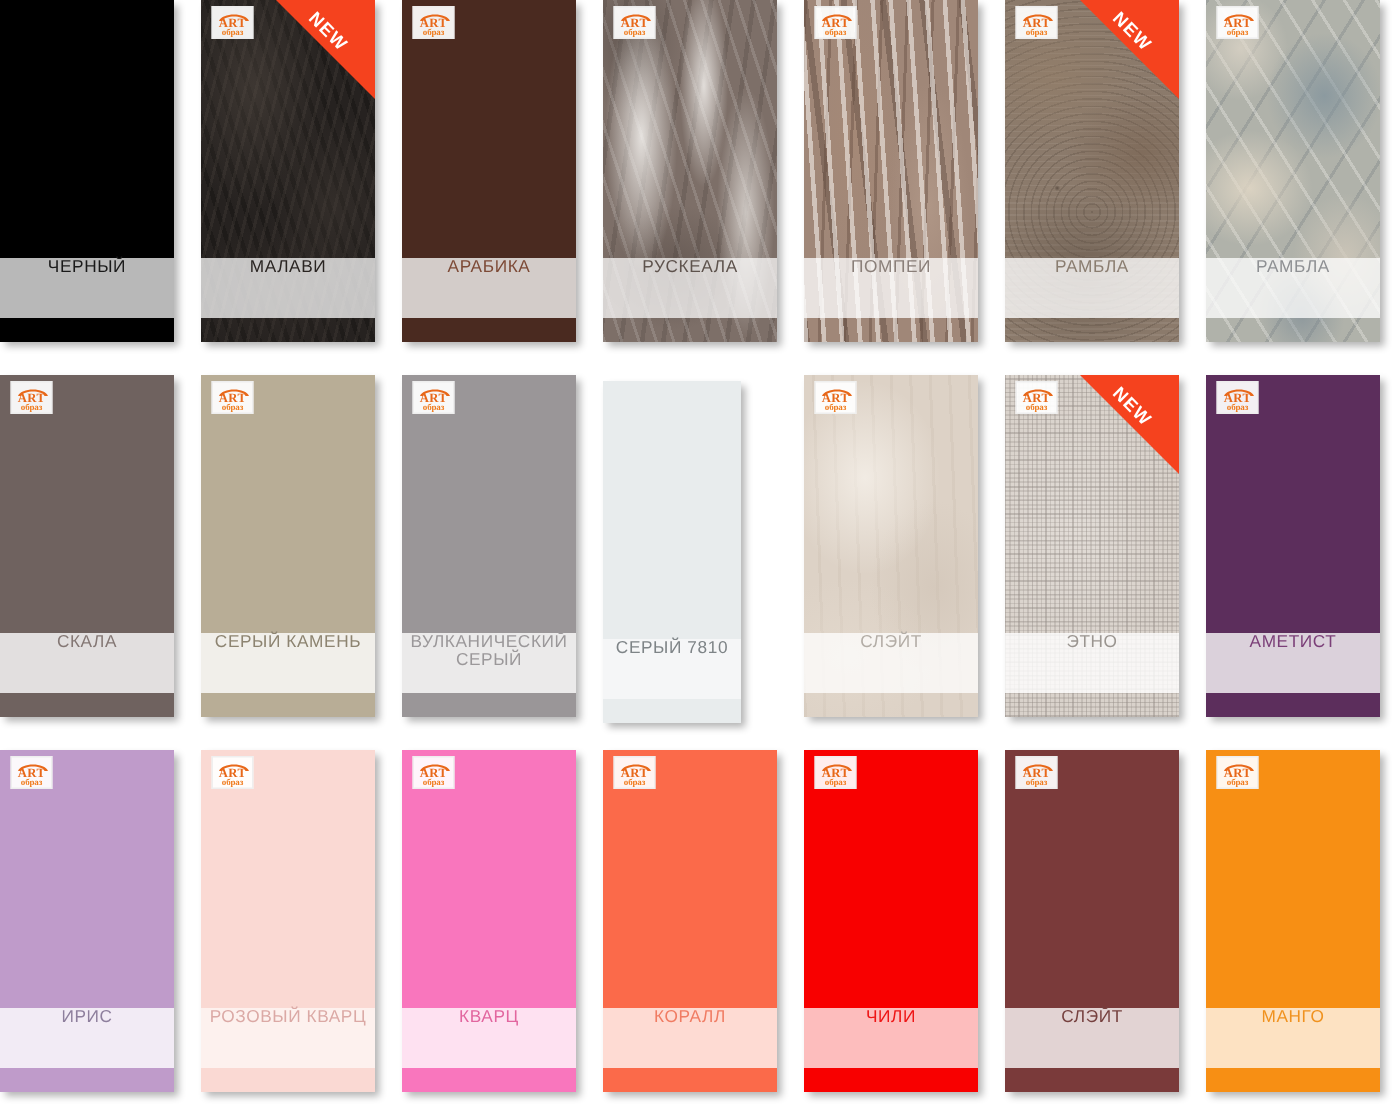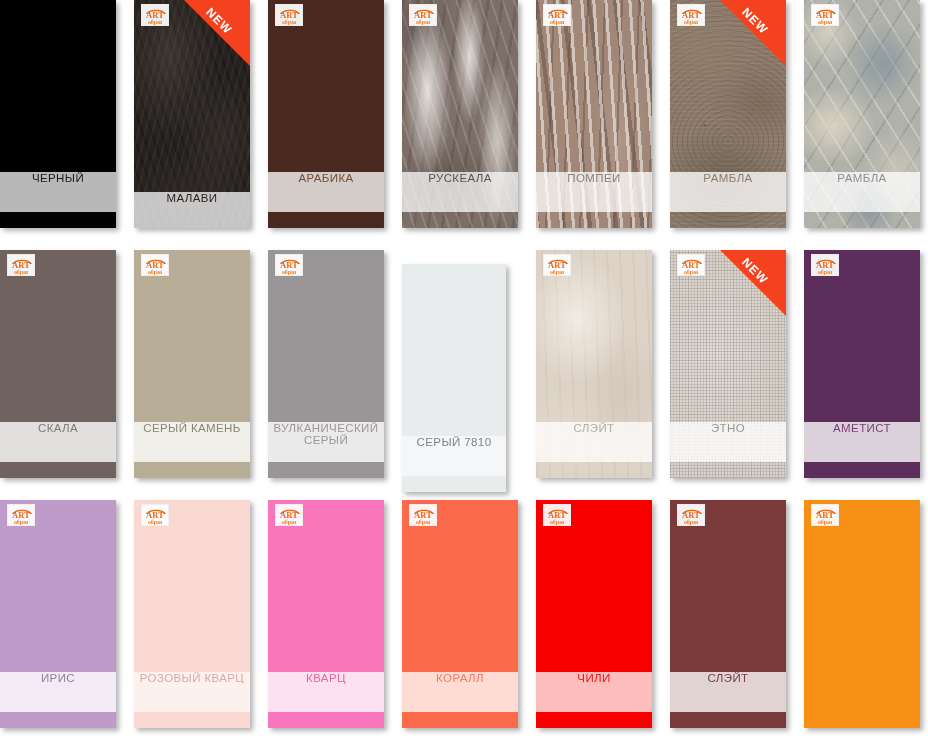--- a/index.html
+++ b/index.html
@@ -165,21 +165,21 @@
         <svg class="logo-arch" viewBox="0 0 22 7">
           <path d="M1 7 C 3 1.2, 19 1.2, 21 7 L 19 7 C 17 3, 5 3, 3 7 Z" fill="#E8681A"></path>
         </svg>
         <div class="logo-art">ART</div>
         <div class="logo-sub">образ</div>
       </div>
       <div class="new-ribbon">
         <div class="tri" style="border-top-color: rgb(245, 66, 30);"></div>
         <div class="new-text">NEW</div>
       </div>
-      <div class="label-band" style="background: rgba(255, 255, 255, 0.74); margin-top: 20px;">
+      <div class="label-band" style="background: rgba(255, 255, 255, 0.74);">
         <div class="label-text" style="color: rgb(42, 37, 34);">МАЛАВИ</div>
       </div>
     </div>
     <div class="tile" title="АРАБИКА" style="left: 268px; top: 0px; width: 116px; height: 228px;">
       <div class="swatch-fill" style="background: rgb(74, 42, 32);"></div>
       <div class="logo-badge">
         <svg class="logo-arch" viewBox="0 0 22 7">
           <path d="M1 7 C 3 1.2, 19 1.2, 21 7 L 19 7 C 17 3, 5 3, 3 7 Z" fill="#E8681A"></path>
         </svg>
         <div class="logo-art">ART</div>
@@ -283,21 +283,21 @@
           <path d="M1 7 C 3 1.2, 19 1.2, 21 7 L 19 7 C 17 3, 5 3, 3 7 Z" fill="#E8681A"></path>
         </svg>
         <div class="logo-art">ART</div>
         <div class="logo-sub">образ</div>
       </div>
       <div class="label-band" style="background: rgba(255, 255, 255, 0.8);">
         <div class="label-text" style="color: rgb(155, 152, 154);">ВУЛКАНИЧЕСКИЙ
 СЕРЫЙ</div>
       </div>
     </div>
-    <div class="tile" title="СЕРЫЙ 7810" style="left: 402px; top: 264px; width: 104px; height: 228px;">
+    <div class="tile" title="СЕРЫЙ 7810" style="left: 402px; top: 254px; width: 92px; height: 228px;">
       <div class="swatch-fill" style="background: rgb(232, 236, 237);"></div>
       <div class="label-band" style="background: rgba(255, 255, 255, 0.55);">
         <div class="label-text" style="color: rgb(126, 132, 135);">СЕРЫЙ 7810</div>
       </div>
     </div>
     <div class="tile" title="СЛЭЙТ" style="left: 536px; top: 250px; width: 116px; height: 228px;">
       <div class="swatch-fill" style="background: rgb(221, 210, 198);"></div>
       <div class="tex-layer" style="background-image: radial-gradient(70px 90px at 35% 30%, rgba(250, 246, 240, 0.7), transparent 72%), radial-gradient(60px 80px at 75% 62%, rgba(205, 192, 178, 0.5), transparent 72%), radial-gradient(80px 70px at 25% 82%, rgba(230, 220, 208, 0.55), transparent 74%), repeating-linear-gradient(88deg, rgba(188, 174, 158, 0.18) 0px, rgba(188, 174, 158, 0.18) 2px, transparent 2px, transparent 13px);"></div>
       <div class="logo-badge">
         <svg class="logo-arch" viewBox="0 0 22 7">
@@ -421,14 +421,17 @@
     </div>
     <div class="tile" title="МАНГО" style="left: 804px; top: 500px; width: 116px; height: 228px;">
       <div class="swatch-fill" style="background: rgb(247, 143, 20);"></div>
       <div class="logo-badge">
         <svg class="logo-arch" viewBox="0 0 22 7">
           <path d="M1 7 C 3 1.2, 19 1.2, 21 7 L 19 7 C 17 3, 5 3, 3 7 Z" fill="#E8681A"></path>
         </svg>
         <div class="logo-art">ART</div>
         <div class="logo-sub">образ</div>
       </div>
+      <div class="label-band" style="background: rgba(255, 255, 255, 0.74);">
+        <div class="label-text" style="color: rgb(240, 146, 31);">МАНГО</div>
+      </div>
     </div>
   </div>
 
 </body></html>

